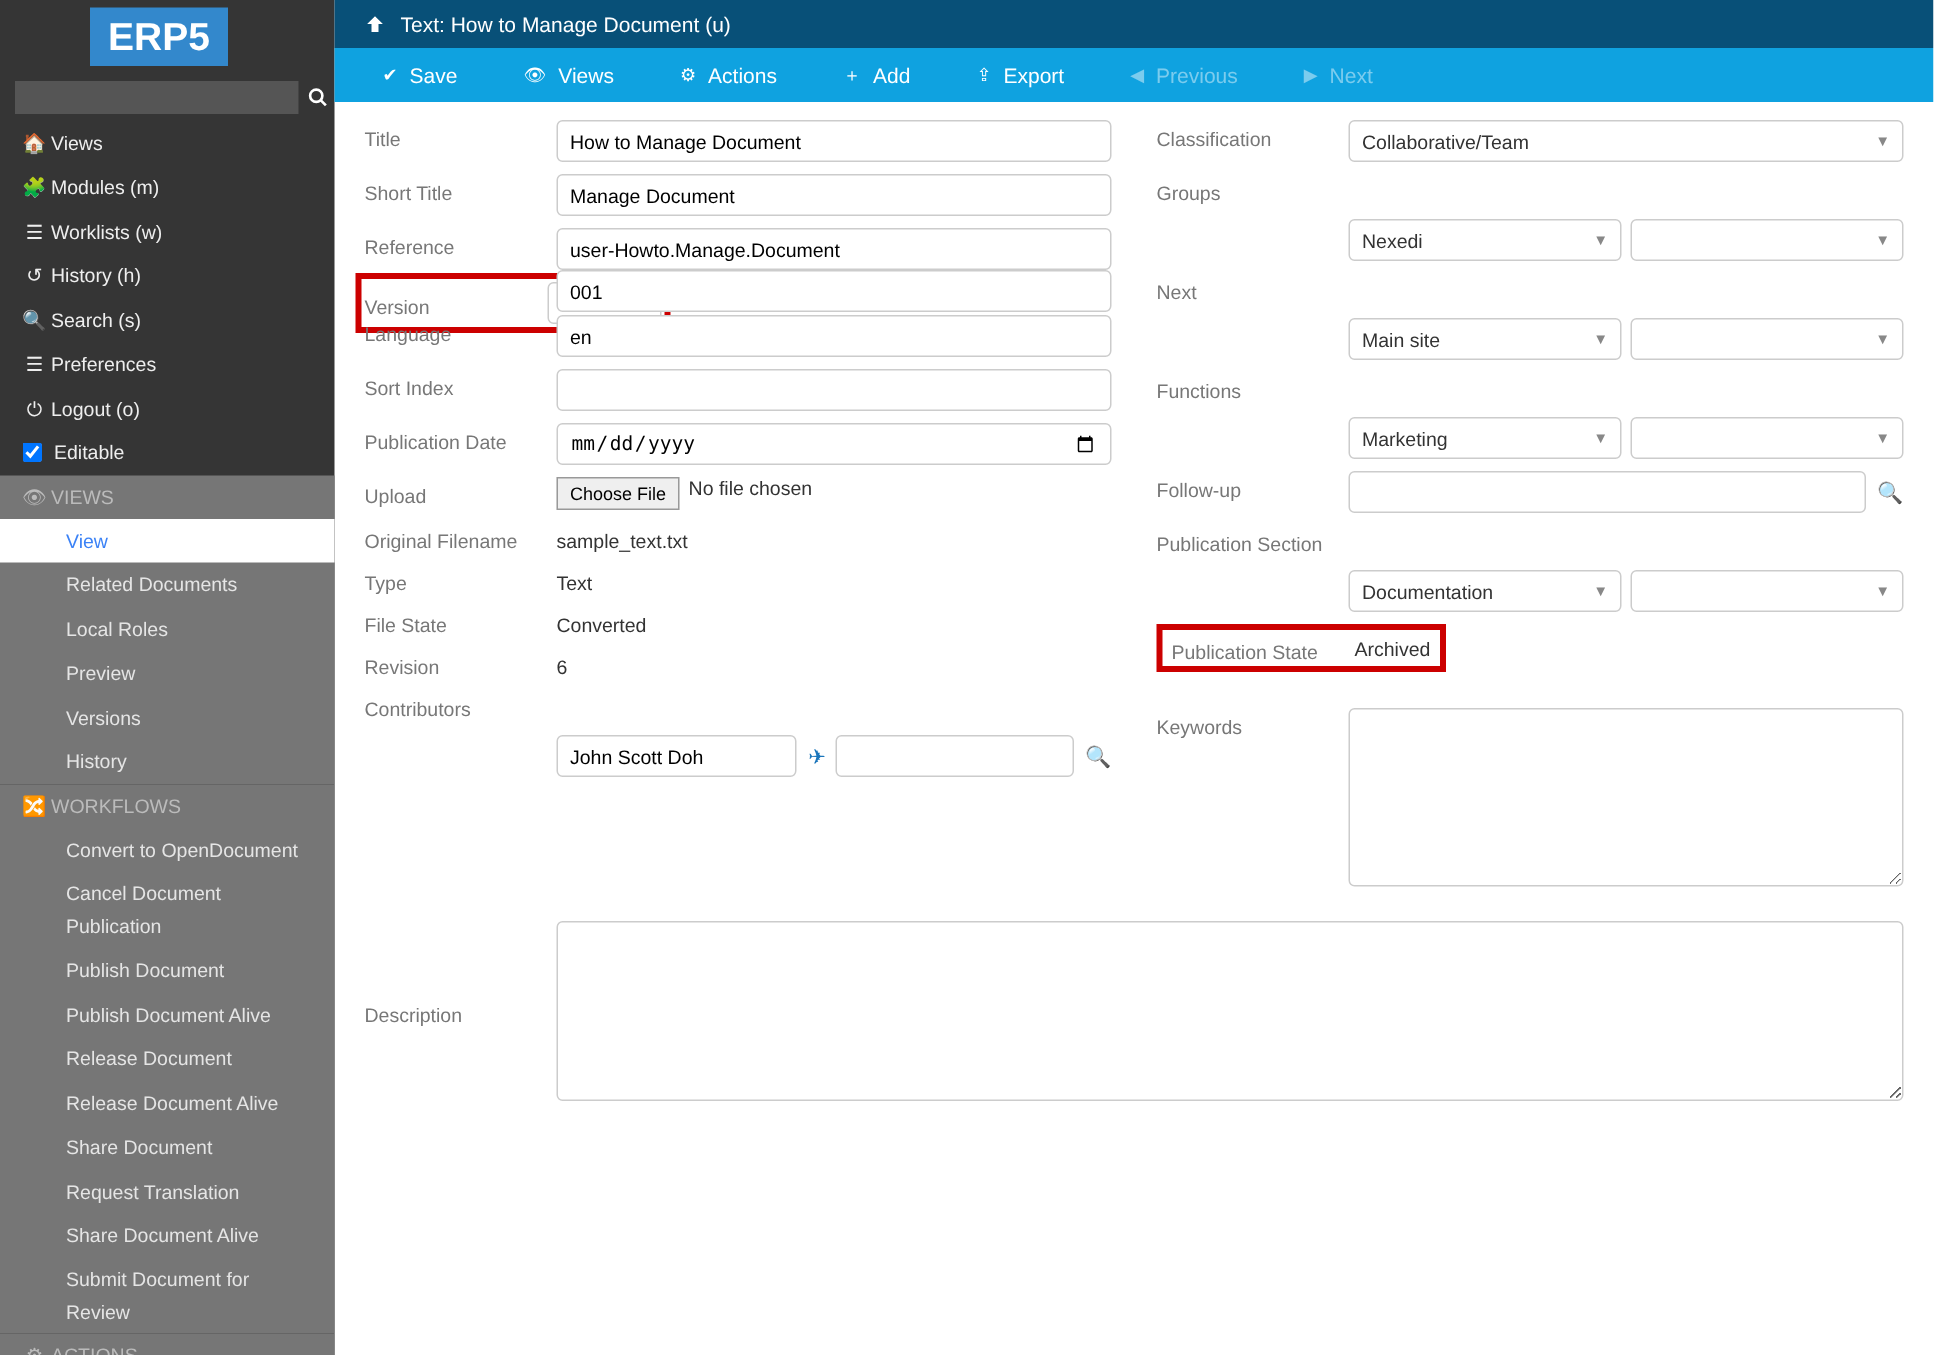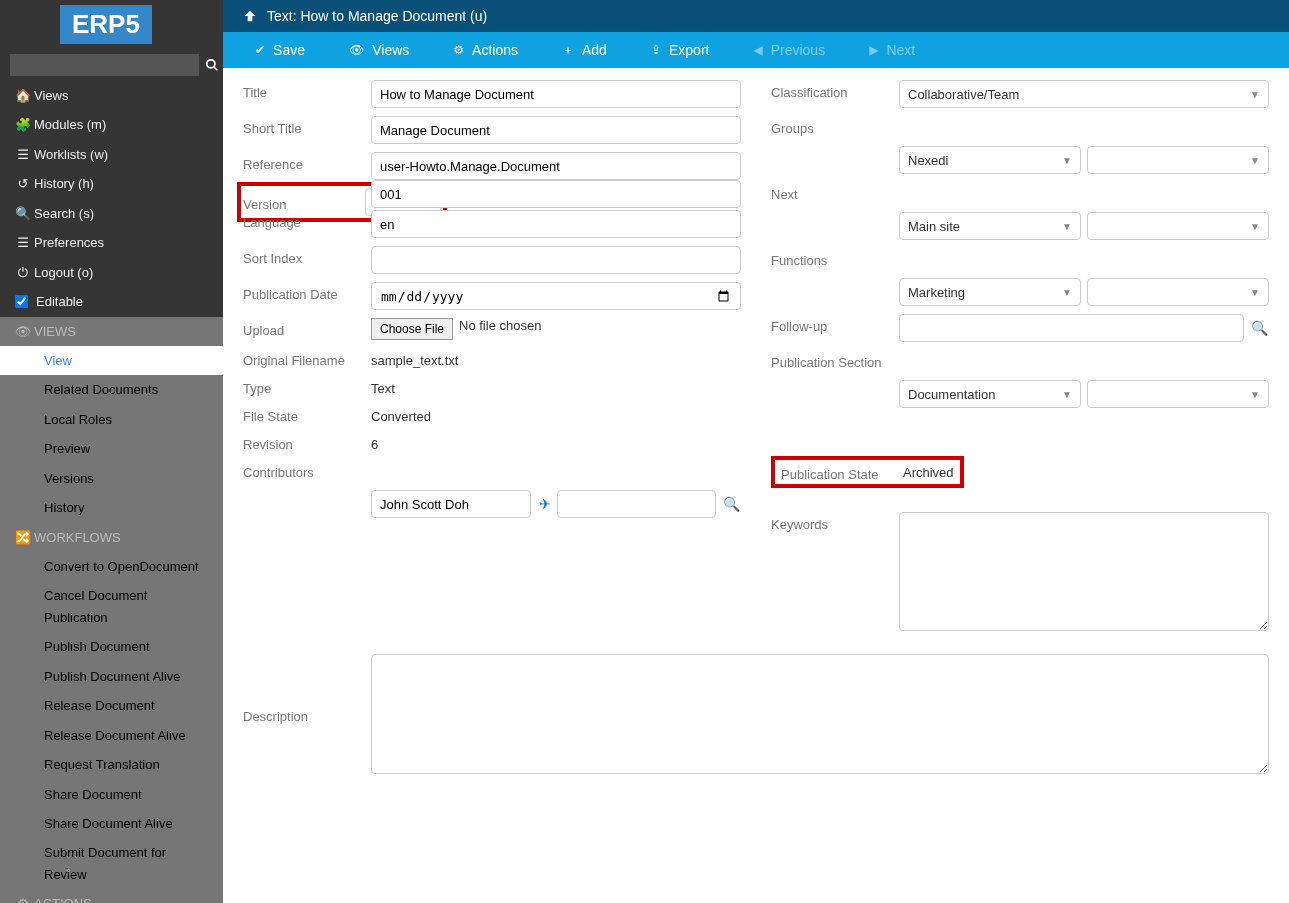--- a/index.html
+++ b/index.html
@@ -12,21 +12,21 @@
 .search-wrap { padding: 5px 10px; display: flex; align-items: center; }
 .search-wrap input { flex: 1; background: #555; border: none; height: 22px; padding: 0 6px; color: #fff; }
 .search-wrap .search-btn { color: #fff; padding: 0 6px; cursor: pointer; }
 .nav-list { list-style: none; }
 .nav-item { display: flex; align-items: center; padding: 4px 12px; color: #eee; cursor: pointer; font-size: 13px; line-height: 1.65; }
 .nav-item .icon { width: 22px; text-align: center; font-size: 13px; }
 .nav-item input[type=checkbox] { margin-right: 8px; margin-left: 3px; }
 .section-header { display: flex; align-items: center; padding: 4px 12px; background: #767676; color: #bbb; font-size: 13px; line-height: 1.65; }
 .section-header .icon { width: 22px; text-align: center; }
 .section-body { background: #767676; }
-.section-body .sub-item { padding: 4px 12px 4px 44px; color: #000000; cursor: pointer; font-size: 13px; line-height: 1.65; }
+.section-body .sub-item { padding: 4px 12px 4px 44px; color: #e5e5e5; cursor: pointer; font-size: 13px; line-height: 1.65; }
 .section-body .sub-item.active { background: #fff; color: #3b82f6; }
 
 
 .main { flex: 1; display: flex; flex-direction: column; }
 .topbar { background: #085078; color: #fff; padding: 8px 20px; display: flex; align-items: center; font-size: 14px; }
 .topbar .up-icon { margin-right: 10px; }
 .actionbar { background: #0fa2e0; color: #fff; display: flex; padding: 0 10px; height: 36px; align-items: center; }
 .action-item { display: flex; align-items: center; padding: 0 22px; cursor: pointer; font-size: 14px; height: 100%; }
 .action-item .icon { margin-right: 8px; font-size: 12px; }
 .action-item.disabled { color: rgba(255,255,255,0.45); }
@@ -44,21 +44,21 @@
 .form-row textarea { width: 100%; border: 1px solid #ccc; border-radius: 4px; padding: 6px 8px; font-size: 13px; resize: both; }
 .file-wrap { display: flex; align-items: flex-start; gap: 6px; }
 .file-btn { border: 1px solid #999; background: #efefef; padding: 3px 8px; font-size: 12px; cursor: pointer; }
 .multi-stack { display: flex; flex-direction: row; gap: 6px; margin-top: 30px; }
 .input-with-icon { display: flex; align-items: center; gap: 8px; }
 .input-with-icon input { flex: 1; }
 .input-with-icon .side-icon { color: #1a75bb; cursor: pointer; font-size: 14px; }
 .input-with-icon .side-icon.dark { color: #333; }
 
 .highlight-red { border: 4px solid #CC0000; padding: 2px; margin: -6px; }
-.highlight-red-pad { border: 4px solid #CC0000; padding: 2px 6px; display: inline-flex; align-items: center; margin-top: 40px; }
+.highlight-red-pad { border: 4px solid #CC0000; padding: 2px 6px; display: inline-flex; align-items: center; }
 
 .description-area { padding: 0 20px 20px 20px; }
 .description-row { display: flex; align-items: center; }
 .description-row label { width: 128px; color: #777; font-size: 13px; padding-top: 5px; }
 .description-row textarea { flex: 1; height: 120px; border: 1px solid #ccc; border-radius: 4px; padding: 6px 8px; font-size: 13px; resize: both; }
 
 svg { display: block; }
 </style>
 </head>
 <body>
@@ -130,22 +130,22 @@
         <span class="icon">🔀</span>
         <span>WORKFLOWS</span>
       </div>
     <div class="section-body">
       <div class="sub-item">Convert to OpenDocument</div>
       <div class="sub-item">Cancel Document Publication</div>
       <div class="sub-item">Publish Document</div>
       <div class="sub-item">Publish Document Alive</div>
       <div class="sub-item">Release Document</div>
       <div class="sub-item">Release Document Alive</div>
+      <div class="sub-item">Share Document</div>
       <div class="sub-item">Request Translation</div>
-      <div class="sub-item">Share Document</div>
       <div class="sub-item">Share Document Alive</div>
       <div class="sub-item">Submit Document for Review</div>
     </div>
 
     
     <div class="section-header">
         <span class="icon">⚙</span>
         <span>ACTIONS</span>
       </div>
     

